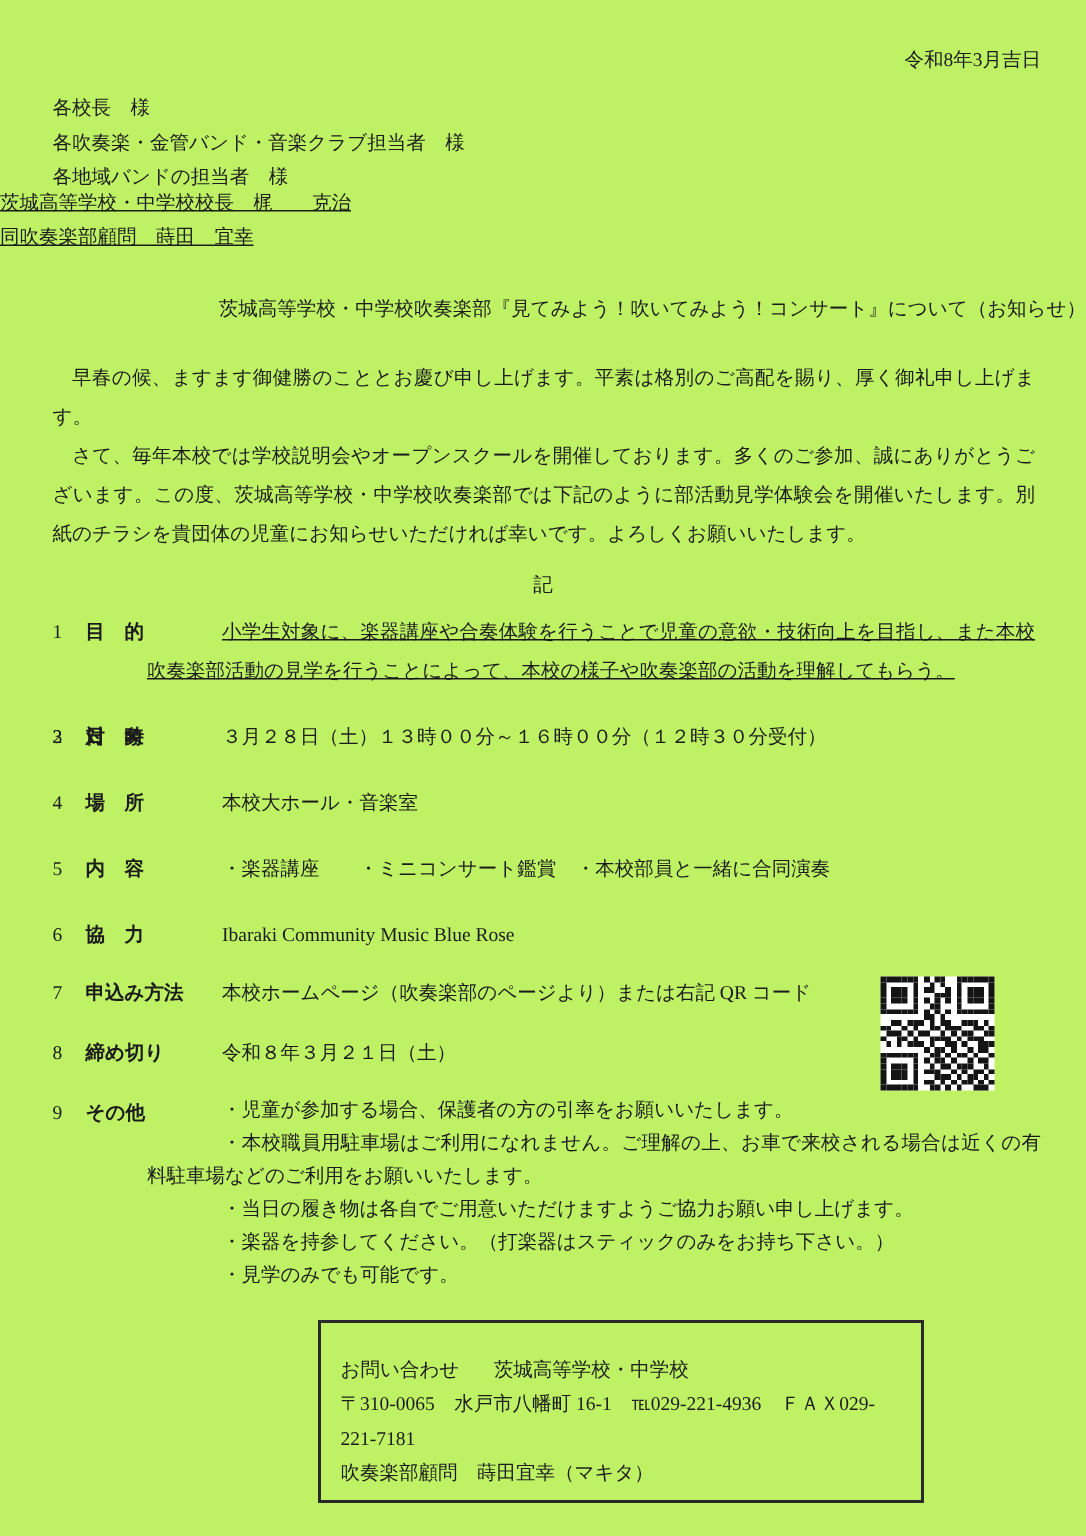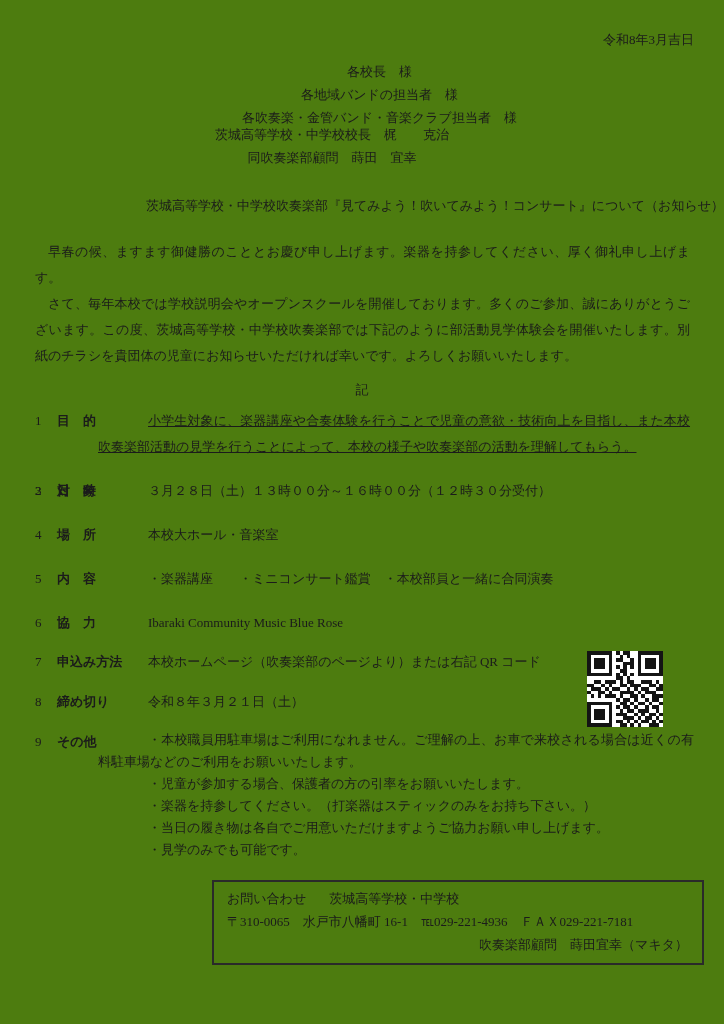--- a/index.html
+++ b/index.html
@@ -1,25 +1,25 @@
 <!DOCTYPE html>
 <html lang="ja"><head>
 <meta charset="utf-8">
 <style>
   html,body{margin:0;padding:0;background:#ffffff;}
   body{
     width:724px;height:1024px;
     font-family:"Liberation Serif","DejaVu Serif",serif;
     color:#1b1b1b;font-size:13px;
   }
-  .page{position:relative;width:724px;height:1024px;background:#4d7c0f;overflow:hidden;}
+  .page{position:relative;width:724px;height:1024px;background:#bef264;overflow:hidden;}
 
   .date-line{padding:29px 30px 0 0;text-align:right;line-height:22px;}
-  .recipients{margin:9px 0 0 35px;line-height:23px;text-align:center;}
-  .senders{margin-top:-6px;padding-right:60px;text-align:center;line-height:23px;}
+  .recipients{margin:9px 0 0 35px;line-height:23px;}
+  .senders{margin-top:-6px;padding-right:60px;text-align:left;line-height:23px;text-decoration:underline;}
 
   .doc-title{margin-top:26px;text-align:right;line-height:22px;}
 
   .body-text{margin:22px 34px 0 35px;line-height:26px;text-align:justify;}
   .body-text p{margin:0;text-indent:1em;}
 
   .ki{margin-top:8px;text-align:center;line-height:26px;}
 
   .items{margin-top:5px;}
   .item{position:relative;line-height:26px;margin-bottom:18px;}
@@ -34,48 +34,48 @@
 
   .qr{
     position:absolute;left:587px;top:651px;width:76px;height:76px;
     display:grid;grid-template-columns:repeat(21,1fr);grid-auto-rows:1fr;
     background:#fff;
   }
   .qr i{display:block;}
   .qr i.on{background:#141414;}
 
   .contact-box{
-    margin:19px 0 0 212px;width:492px;box-sizing:border-box;
-    border:2px solid #2a2a2a;padding:5px 12px 7px 13px;line-height:23px;
+    margin:19px 0 0 212px;width:404px;box-sizing:border-box;
+    border:2px solid #2a2a2a;padding:19px 12px 7px 13px;line-height:23px;
   }
   .contact-line1{display:flex;column-gap:23px;}
-  .contact-line3{text-align:right;padding-right:2px;}
+  .contact-line3{padding-right:2px;}
 </style>
 </head>
 <body>
 
 <div class="page">
 
   <div class="date-line">令和8年3月吉日</div>
 
   <div class="recipients">
     <div>各校長　様</div>
+    <div>各吹奏楽・金管バンド・音楽クラブ担当者　様</div>
     <div>各地域バンドの担当者　様</div>
-    <div>各吹奏楽・金管バンド・音楽クラブ担当者　様</div>
   </div>
 
   <div class="senders">
     <div>茨城高等学校・中学校校長　梶　　克治</div>
     <div>同吹奏楽部顧問　蒔田　宜幸</div>
   </div>
 
   <div class="doc-title">茨城高等学校・中学校吹奏楽部『見てみよう！吹いてみよう！コンサート』について（お知らせ）</div>
 
   <div class="body-text">
-    <p>早春の候、ますます御健勝のこととお慶び申し上げます。楽器を持参してください、厚く御礼申し上げます。</p>
+    <p>早春の候、ますます御健勝のこととお慶び申し上げます。平素は格別のご高配を賜り、厚く御礼申し上げます。</p>
     <p>さて、毎年本校では学校説明会やオープンスクールを開催しております。多くのご参加、誠にありがとうございます。この度、茨城高等学校・中学校吹奏楽部では下記のように部活動見学体験会を開催いたします。別紙のチラシを貴団体の児童にお知らせいただければ幸いです。よろしくお願いいたします。</p>
   </div>
 
   <div class="ki">記</div>
 
   <div class="items">
 
     <div class="item">
       <span class="num">1</span>
       <span class="lbl">目　的</span>
@@ -120,24 +120,24 @@
     <div class="item tight2">
       <span class="num">8</span>
       <span class="lbl">締め切り</span>
       <div class="content">令和８年３月２１日（土）</div>
     </div>
 
     <div class="item">
       <span class="num">9</span>
       <span class="lbl">その他</span>
       <div class="bullets">
+        <div class="bullet">・児童が参加する場合、保護者の方の引率をお願いいたします。</div>
         <div class="bullet">・本校職員用駐車場はご利用になれません。ご理解の上、お車で来校される場合は近くの有料駐車場などのご利用をお願いいたします。</div>
-        <div class="bullet">・児童が参加する場合、保護者の方の引率をお願いいたします。</div>
+        <div class="bullet">・当日の履き物は各自でご用意いただけますようご協力お願い申し上げます。</div>
         <div class="bullet">・楽器を持参してください。（打楽器はスティックのみをお持ち下さい。）</div>
-        <div class="bullet">・当日の履き物は各自でご用意いただけますようご協力お願い申し上げます。</div>
         <div class="bullet">・見学のみでも可能です。</div>
       </div>
     </div>
 
   </div>
 
   <div class="qr">
       <i class="on"></i>
       <i class="on"></i>
       <i class="on"></i>

